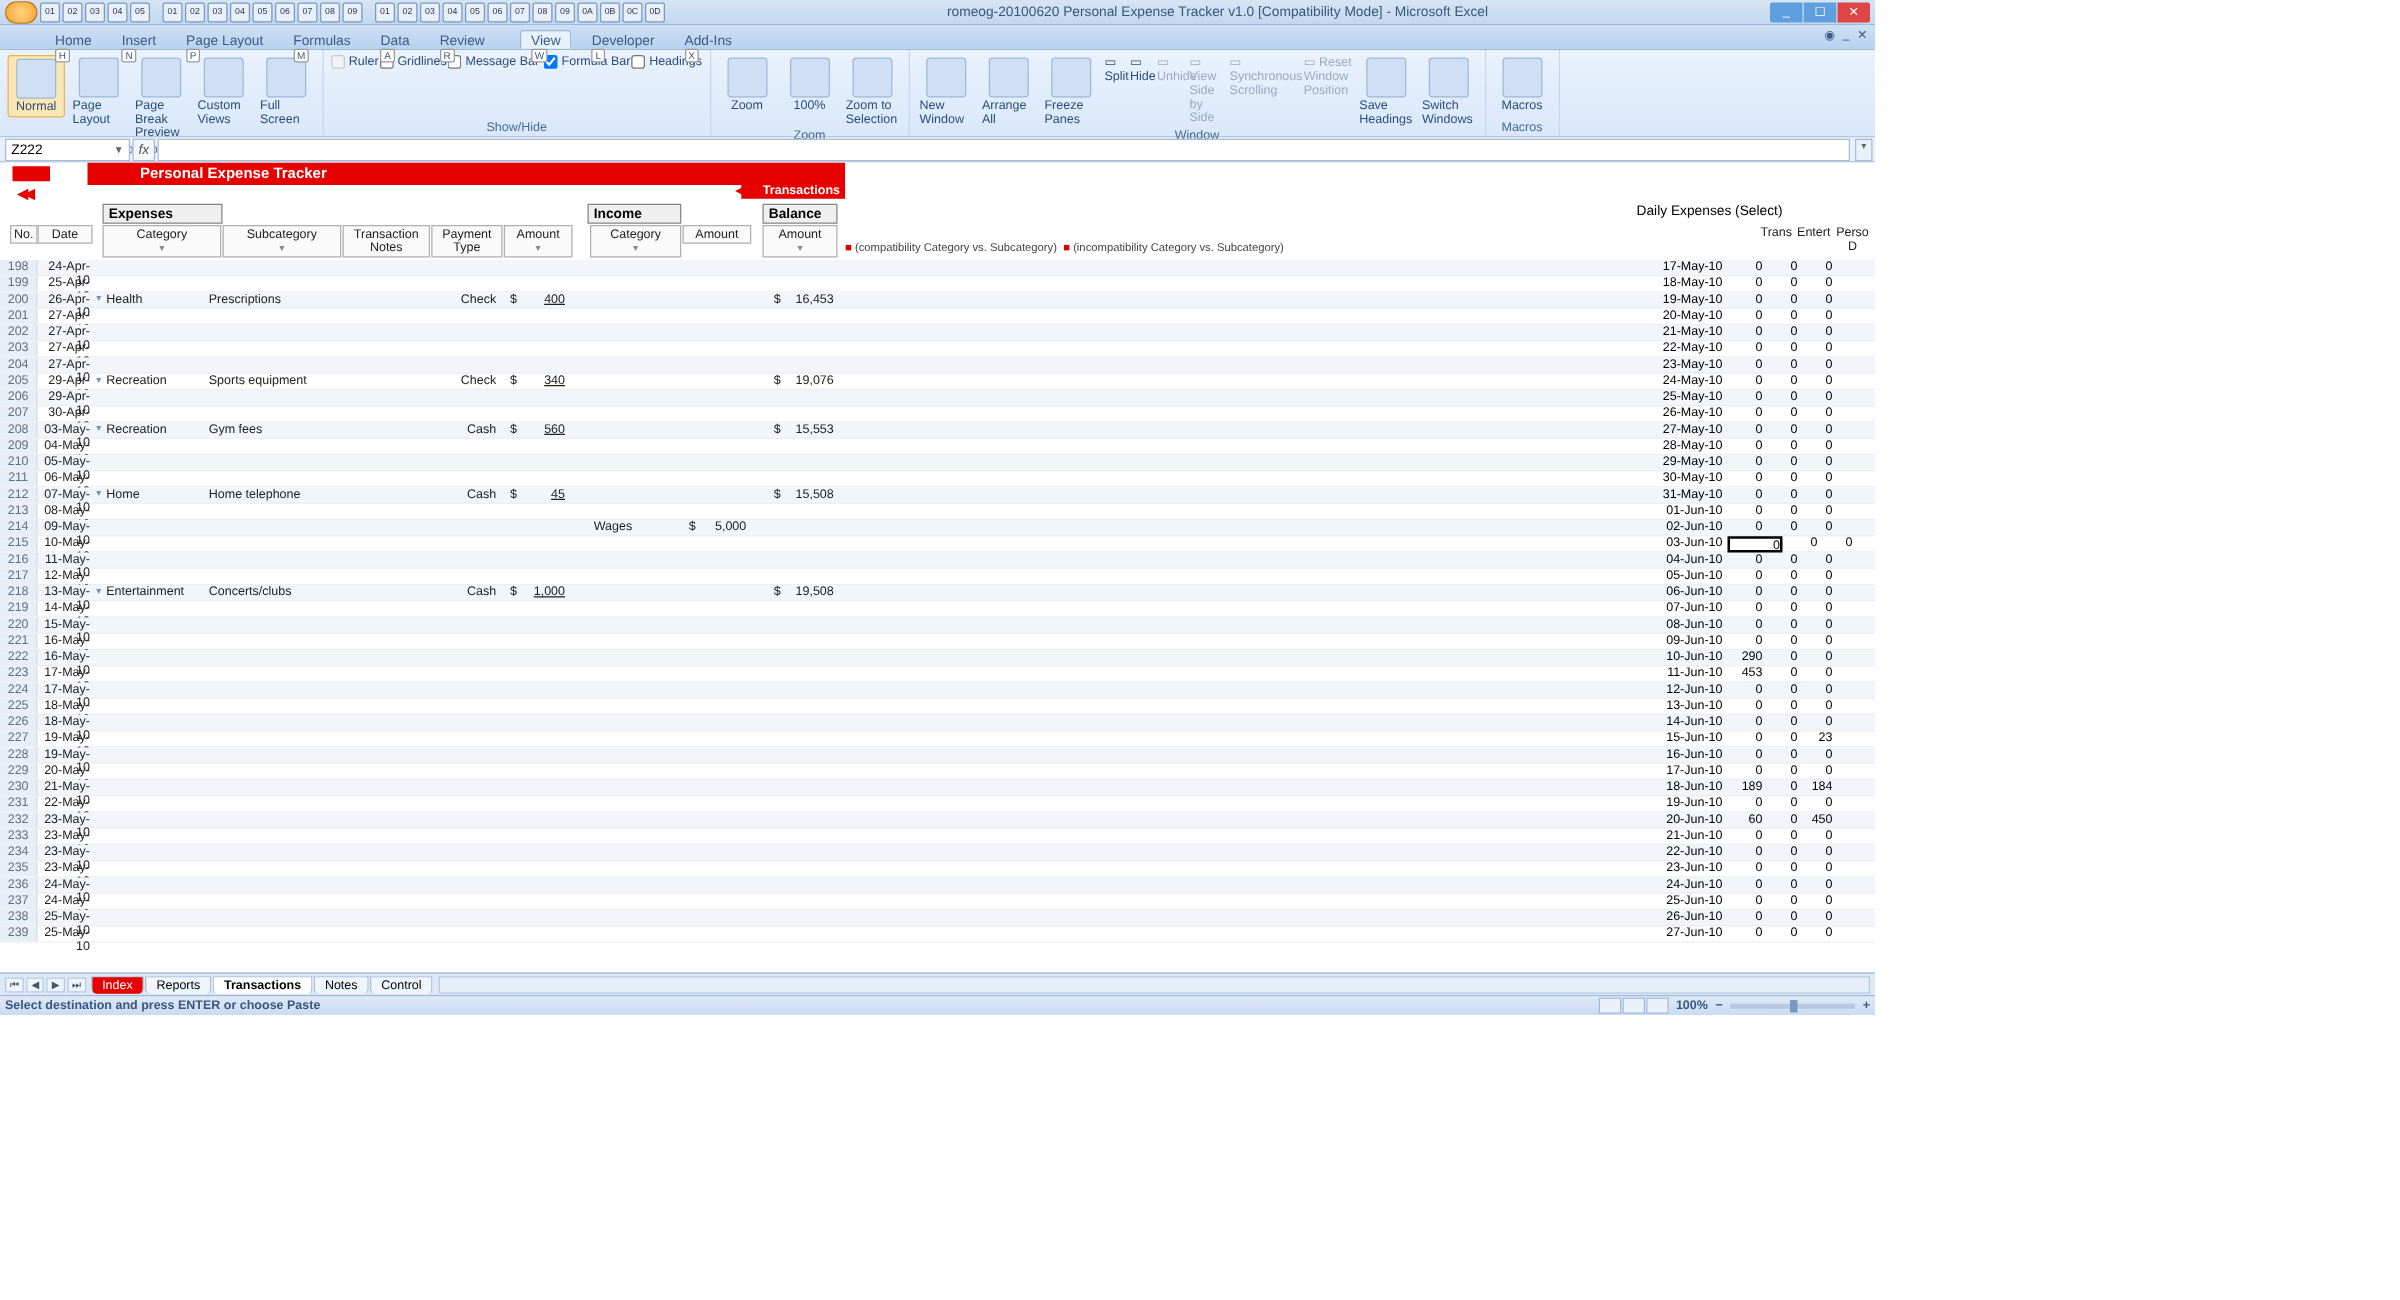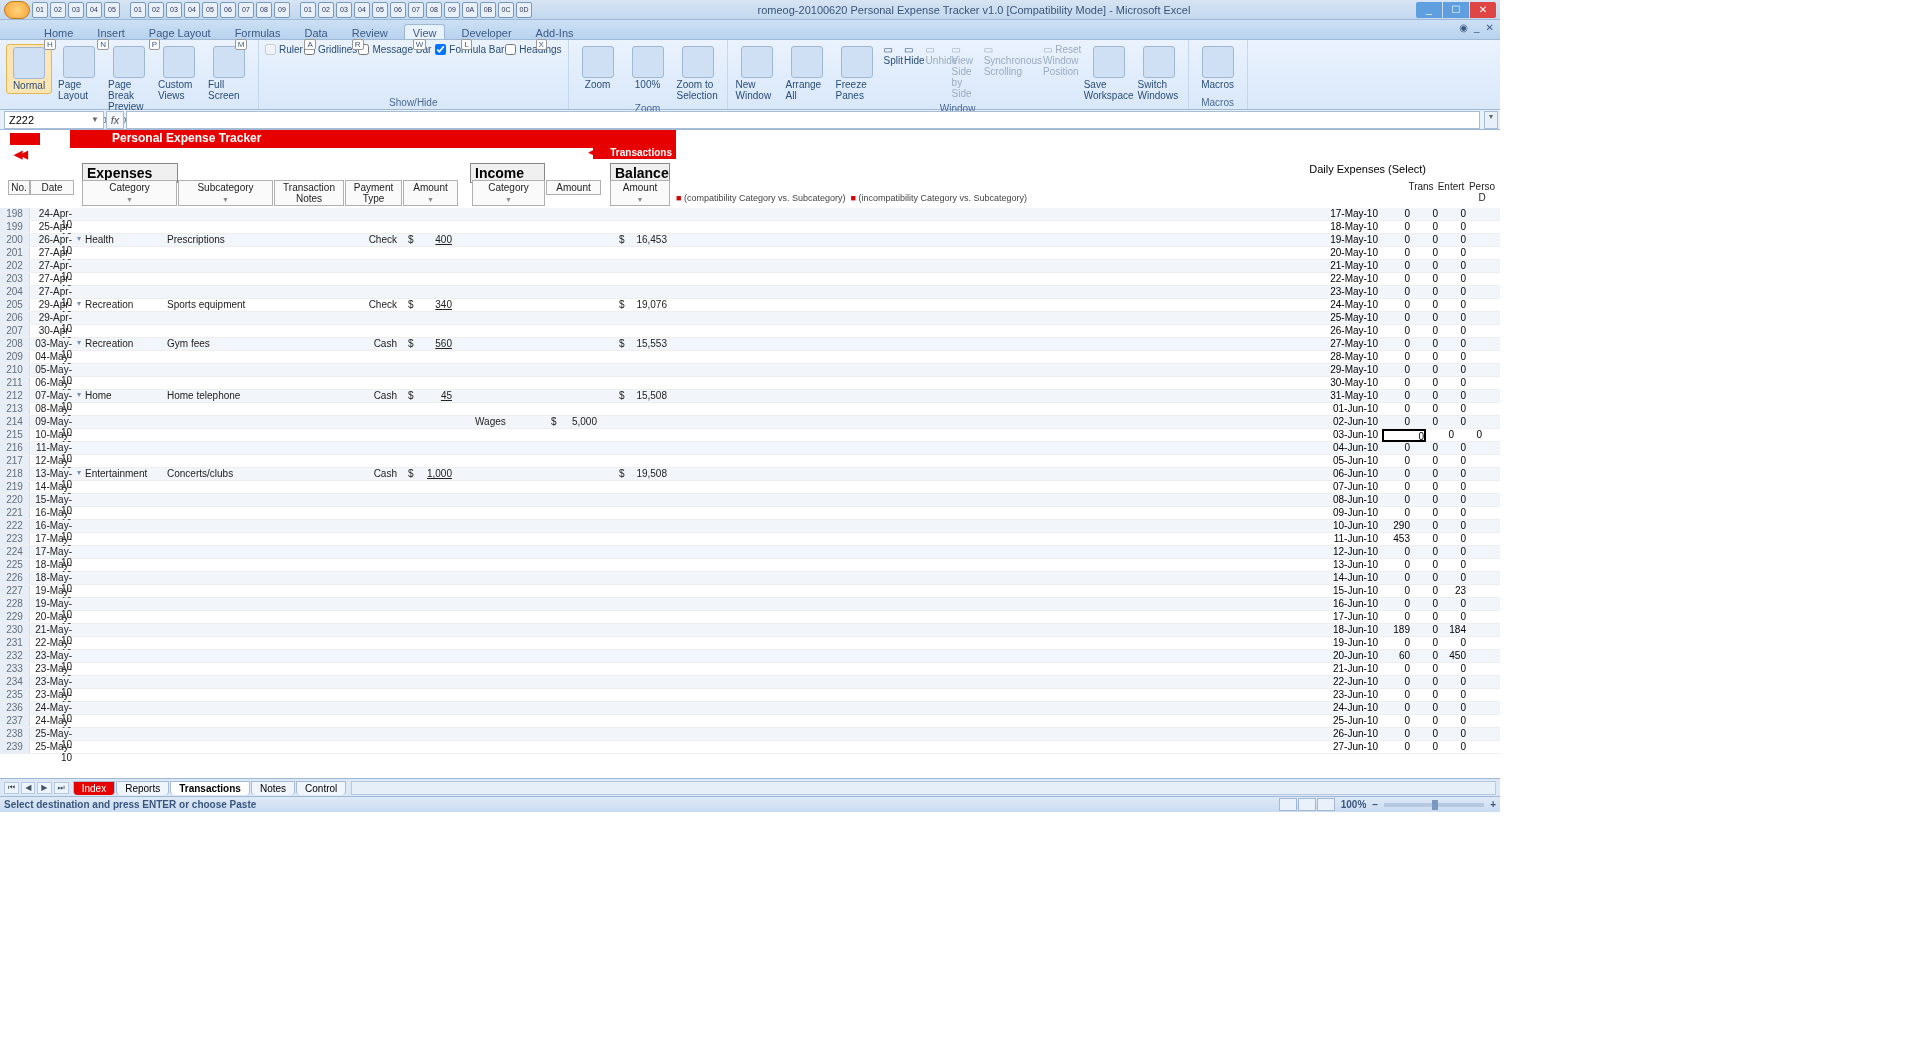--- a/index.html
+++ b/index.html
@@ -13,21 +13,21 @@
 .titlebar .title { flex: 1; text-align: center; font-size: 11px; color: #3b5578; }
 .win-controls { display: flex; gap: 1px; }
 .win-controls .wc { width: 26px; height: 16px; display: flex; align-items: center; justify-content: center; font-size: 10px; cursor: pointer; }
 .win-controls .min { background: #5f9fe0; color:#fff; border-radius: 2px 0 0 2px; }
 .win-controls .max { background: #5f9fe0; color:#fff; }
 .win-controls .close { background: #e04545; color:#fff; border-radius: 0 2px 2px 0; }
 
 
 .tabs { height: 20px; background: linear-gradient(#cde0f5,#b8d2ee); display:flex; align-items:flex-end; padding-left: 36px; gap: 8px; font-size:11px; border-bottom: 1px solid #9fb8d6; position: relative; }
 .tabs .tab { padding: 2px 8px 0; color:#3d5a85; cursor:pointer; position: relative; }
-.tabs .tab.active { background:#e8f2ff; border:1px solid #9fb8d6; border-bottom:none; border-radius:3px 3px 0 0; }
+.tabs .tab.active { background:#e8f2ff; border:1px solid #9fb8d6; border-bottom:none; border-radius:3px 3px 0 0;margin-left:12px; }
 .tabs .shortcut { position:absolute; top:14px; font-size:8px; background:#fff; border:1px solid #999; padding:0 2px; border-radius:2px; }
 .tabs .help-btns { position:absolute; right:6px; top:2px; display:flex; gap:6px; color:#3d5a85; font-size:10px; }
 
 
 .ribbon { height: 70px; background: linear-gradient(#eaf2fd,#d9e8fa); border-bottom:1px solid #9fb8d6; display:flex; }
 .group { border-right:1px solid #c5d7ee; padding: 2px 6px 0; display:flex; flex-direction:column; justify-content:space-between; }
 .group-body { display:flex; align-items:flex-start; gap:4px; padding-top:2px; }
 .group-label { text-align:center; font-size:10px; color:#4b6a94; padding-bottom:1px; }
 .bigbtn { display:flex; flex-direction:column; align-items:center; width:46px; font-size:10px; color:#2a4e7a; cursor:pointer; padding:2px; border-radius:3px; }
 .bigbtn.active { background:#fce6b6; border:1px solid #e8b553; }
@@ -48,21 +48,21 @@
 .sheet-area { position: absolute; top:130px; bottom:34px; left:0; right:0; background:#fff; overflow:hidden; }
 .banner-row { position:relative; height:29px; }
 .red-mark { position:absolute; left:10px; top:3px; width:30px; height:12px; background:#e60000; }
 .red-arrows { position:absolute; left:14px; top:18px; color:#e60000; font-size:11px; font-weight:bold; letter-spacing:-3px; }
 .red-banner { position:absolute; left:70px; top:0; width:606px; height:18px; background:#e60000; }
 .banner-title { position:absolute; left:112px; top:1px; color:#fff; font-weight:bold; font-size:12px; }
 .red-txn-tab { position:absolute; left:593px; top:17px; width:83px; height:12px; background:#e60000; color:#fff; font-size:10px; font-weight:bold; text-align:right; padding-right:4px; }
 .red-txn-arrow { position:absolute; left:588px; top:17px; color:#e60000; font-size:9px; }
 
 .sec-headers { position:relative; height:17px; margin-top:4px; }
-.sec-box { position:absolute; border:1px solid #888; background:#f0f0f0; font-weight:bold; font-size:14px; padding:1px 4px; }
+.sec-box { position:absolute; border:1px solid #888; background:#f0f0f0; font-weight:bold; font-size:11px; padding:1px 4px; }
 .daily-title { position:absolute; right:74px; font-size:11px; }
 
 .col-headers { position:relative; height:18px; font-size:10px; }
 .ch { position:absolute; border:1px solid #b0b0b0; background:#fafafa; text-align:center; padding:1px 0; color:#222; }
 .ch .caret { font-size:7px; color:#888; }
 .ch.lbl { border:none; background:none; }
 
 .rows { position:absolute; top:78px; bottom:0; left:0; right:0; overflow-y:hidden; }
 .row { position:relative; height:13px; border-bottom:1px solid #eee; font-size:10px; color:#222; }
 .row .cell { position:absolute; top:0; height:12px; padding:0 3px; }
@@ -258,21 +258,21 @@
         <span>▭ <span>Hide</span></span>
         <span style="color:#9aabc2;">▭ <span>Unhide</span></span>
       </div>
       <div class="chklist" style="width:130px;">
         <span style="color:#9aabc2;">▭ <span>View Side by Side</span></span>
         <span style="color:#9aabc2;">▭ <span>Synchronous Scrolling</span></span>
         <span style="color:#9aabc2;">▭ <span>Reset Window Position</span></span>
       </div>
       <div class="bigbtn">
           <div class="ico"></div>
-          <span>Save Workspace</span>
+          <span>Save Headings</span>
         </div>
       <div class="bigbtn">
           <div class="ico"></div>
           <span>Switch Windows</span>
         </div>
     </div>
     <div class="group-label">Window</div>
   </div>
   <div class="group">
     <div class="group-body">

